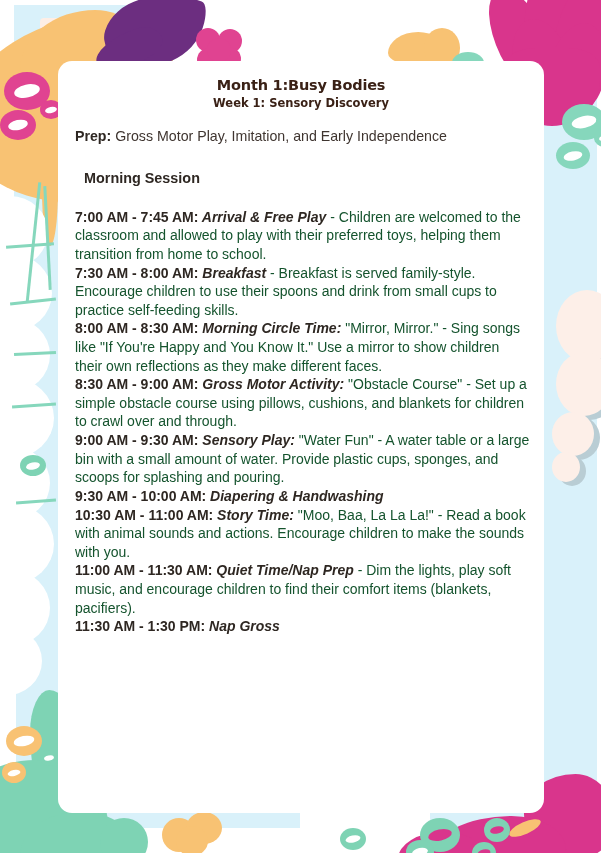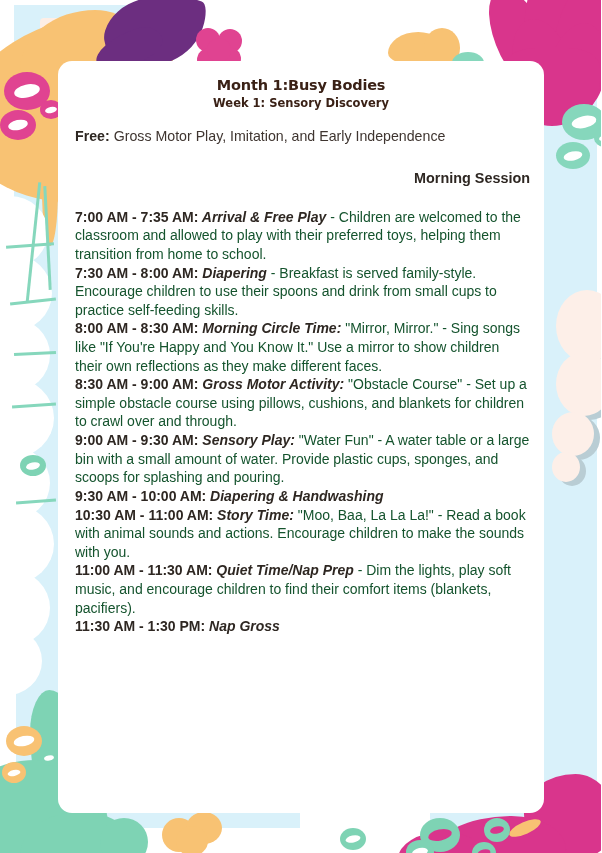--- a/index.html
+++ b/index.html
@@ -371,21 +371,20 @@
     font-size: 13.6px;
     font-weight: bold;
     color: #2e2722;
   }
 
   .session-title {
     margin: 24px 0 0 12px;
     font-size: 14.4px;
     font-weight: bold;
     color: #2e2722;
-    text-align: right;
   }
 
   .schedule {
     margin: 22px 0 0 3px;
     font-size: 14px;
     line-height: 1.33;
     color: #473c35;
   }
   .sched-item { margin: 0; }
   .sched-item .time  { font-weight: bold; color: #2e2722; }
@@ -520,28 +519,28 @@
     </div>
   <div class="shape ring ring-mint-br-5">
       <span></span>
     </div>
 
   <div class="card">
 
     <h1 class="doc-title">Month 1:Busy Bodies</h1>
     <h2 class="doc-subtitle">Week 1:  Sensory Discovery</h2>
 
-    <p class="focus-line"><span class="lbl">Free:</span><span> Gross Motor Play, Imitation, and Early Independence</span></p>
+    <p class="focus-line"><span class="lbl">Prep:</span><span> Gross Motor Play, Imitation, and Early Independence</span></p>
 
 
     <p class="session-title">Morning Session</p>
 
     <div class="schedule">
-      <p class="sched-item"><span class="time">7:00 AM - 7:35 AM:</span><span class="title"> Arrival &amp; Free Play</span><span class="desc"> - Children are welcomed to the classroom and allowed to play with their preferred toys, helping them transition from home to school.</span></p>
-      <p class="sched-item"><span class="time">7:30 AM - 8:00 AM:</span><span class="title"> Diapering</span><span class="desc"> - Breakfast is served family-style. Encourage children to use their spoons and drink from small cups to practice self-feeding skills.</span></p>
+      <p class="sched-item"><span class="time">7:00 AM - 7:45 AM:</span><span class="title"> Arrival &amp; Free Play</span><span class="desc"> - Children are welcomed to the classroom and allowed to play with their preferred toys, helping them transition from home to school.</span></p>
+      <p class="sched-item"><span class="time">7:30 AM - 8:00 AM:</span><span class="title"> Breakfast</span><span class="desc"> - Breakfast is served family-style. Encourage children to use their spoons and drink from small cups to practice self-feeding skills.</span></p>
       <p class="sched-item"><span class="time">8:00 AM - 8:30 AM:</span><span class="title"> Morning Circle Time:</span><span class="desc"> "Mirror, Mirror." - Sing songs like "If You're Happy and You Know It." Use a mirror to show children their own reflections as they make different faces.</span></p>
       <p class="sched-item"><span class="time">8:30 AM - 9:00 AM:</span><span class="title"> Gross Motor Activity:</span><span class="desc"> "Obstacle Course" - Set up a simple obstacle course using pillows, cushions, and blankets for children to crawl over and through.</span></p>
       <p class="sched-item"><span class="time">9:00 AM - 9:30 AM:</span><span class="title"> Sensory Play:</span><span class="desc"> "Water Fun" - A water table or a large bin with a small amount of water. Provide plastic cups, sponges, and scoops for splashing and pouring.</span></p>
       <p class="sched-item"><span class="time">9:30 AM - 10:00 AM:</span><span class="title"> Diapering &amp; Handwashing</span><span class="desc"></span></p>
       <p class="sched-item"><span class="time">10:30 AM - 11:00 AM:</span><span class="title"> Story Time:</span><span class="desc"> "Moo, Baa, La La La!" - Read a book with animal sounds and actions. Encourage children to make the sounds with you.</span></p>
       <p class="sched-item"><span class="time">11:00 AM - 11:30 AM:</span><span class="title"> Quiet Time/Nap Prep</span><span class="desc"> - Dim the lights, play soft music, and encourage children to find their comfort items (blankets, pacifiers).</span></p>
       <p class="sched-item"><span class="time">11:30 AM - 1:30 PM:</span><span class="title"> Nap Gross</span><span class="desc"></span></p>
     </div>
 
   </div>

